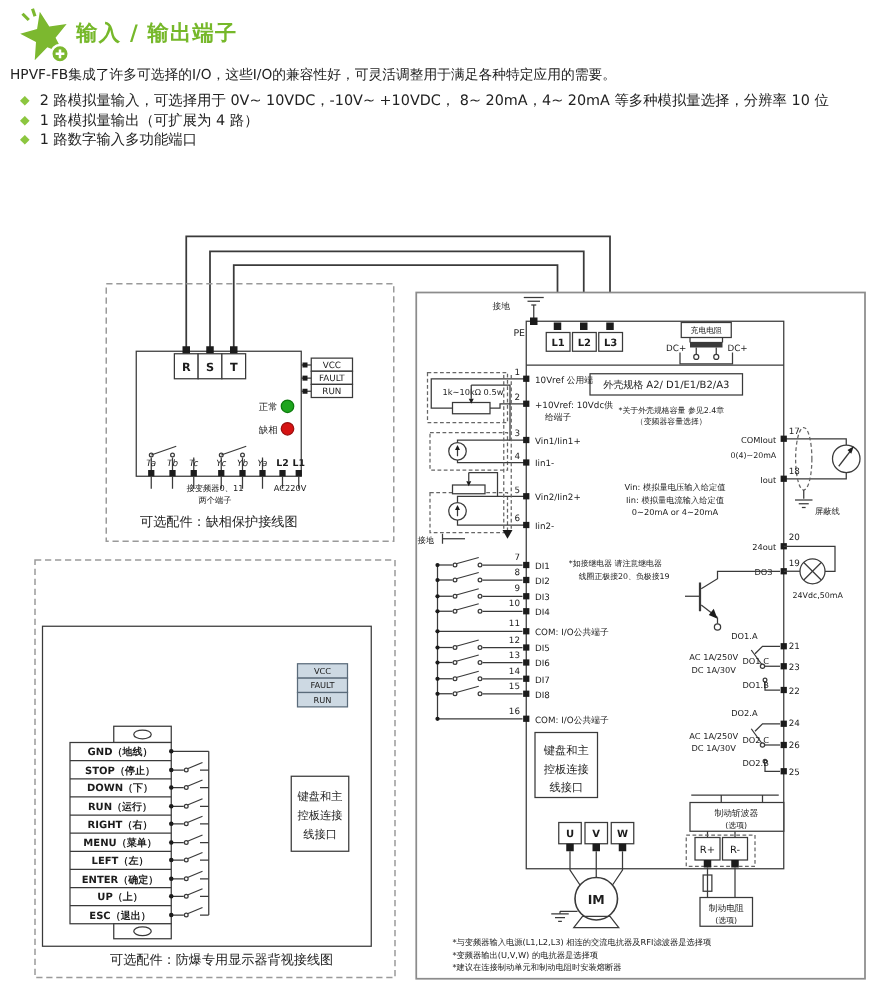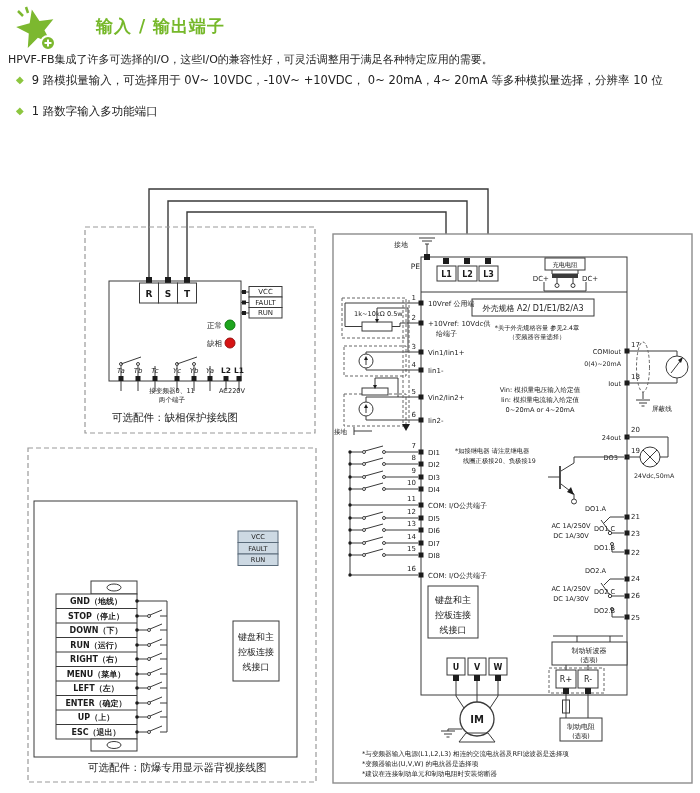--- a/index.html
+++ b/index.html
@@ -1,19 +1,19 @@
 <!DOCTYPE html>
 <html><head>
 <meta charset="utf-8">
 <style>
   html,body{margin:0;padding:0;background:#fff;}
   .page{position:relative;width:700px;height:793px;background:#fff;overflow:hidden;
         font-family:"DejaVu Sans","Liberation Sans",sans-serif;}
   .abs{position:absolute;}
-  .title{left:61px;top:15px;font-size:17px;font-weight:bold;color:#76b82a;letter-spacing:1px;margin-left:35px;}
+  .title{left:61px;top:15px;font-size:17px;font-weight:bold;color:#76b82a;letter-spacing:1px;}
   .intro{left:8px;top:52px;font-size:11px;color:#222;}
   .bullet{left:16px;font-size:11.5px;color:#222;white-space:nowrap;}
   .dia{color:#8cc63f;font-size:10px;margin-right:8px;vertical-align:1px;}
   svg{position:absolute;left:0;top:0;}
   svg text{fill:#1c1c1c;font-family:"DejaVu Sans","Liberation Sans",sans-serif;}
   .t6{font-size:6.3px}.t65{font-size:6.6px}.t7{font-size:7px}.t75{font-size:7.5px}
   .t8{font-size:8px}.t9{font-size:9px}.t10{font-size:10px}.t11{font-size:10.5px}
   .mid{text-anchor:middle}.end{text-anchor:end}.b{font-weight:bold}.i{font-style:italic}
   .ln{stroke:#3a3a3a;stroke-width:1;fill:none}
   .ln14{stroke:#3a3a3a;stroke-width:1.4;fill:none}
@@ -573,19 +573,22 @@
   <polygon points="24,4 29,17 43,18 32,27 36,41 24,33 12,41 16,27 5,18 19,17" fill="#7cb82f" transform="rotate(-12 24 24)"></polygon>
   <line x1="6" y1="6" x2="11" y2="11" stroke="#7cb82f" stroke-width="2.5"></line>
   <line x1="14" y1="2" x2="16" y2="8" stroke="#7cb82f" stroke-width="2.5"></line>
   <circle cx="36" cy="38" r="7" fill="#7cb82f" stroke="#fff" stroke-width="2"></circle>
   <line x1="36" y1="34.5" x2="36" y2="41.5" stroke="#fff" stroke-width="2"></line>
   <line x1="32.5" y1="38" x2="39.5" y2="38" stroke="#fff" stroke-width="2"></line>
 </svg>
 <div class="abs title">输入 / 输出端子</div>
 <div class="abs intro">HPVF-FB集成了许多可选择的I/O，这些I/O的兼容性好，可灵活调整用于满足各种特定应用的需要。</div>
 <div class="abs bullet" style="top:73px">
-  <span class="dia">◆</span><span>9 路模拟量输入，可选择用于 0V~ 10VDC，-10V~ +10VDC， 0~ 20mA，4~ 20mA 等多种模拟量选择，分辨率 10 位</span>
+  <span class="dia">◆</span><span>2 路模拟量输入，可选择用于 0V~ 10VDC，-10V~ +10VDC， 8~ 20mA，4~ 20mA 等多种模拟量选择，分辨率 10 位</span>
+</div>
+<div class="abs bullet" style="top:89px">
+  <span class="dia">◆</span><span>1 路模拟量输出（可扩展为 4 路）</span>
 </div>
 <div class="abs bullet" style="top:104px">
   <span class="dia">◆</span><span>1 路数字输入多功能端口</span>
 </div>
 
 </div>
 
 </body></html>

